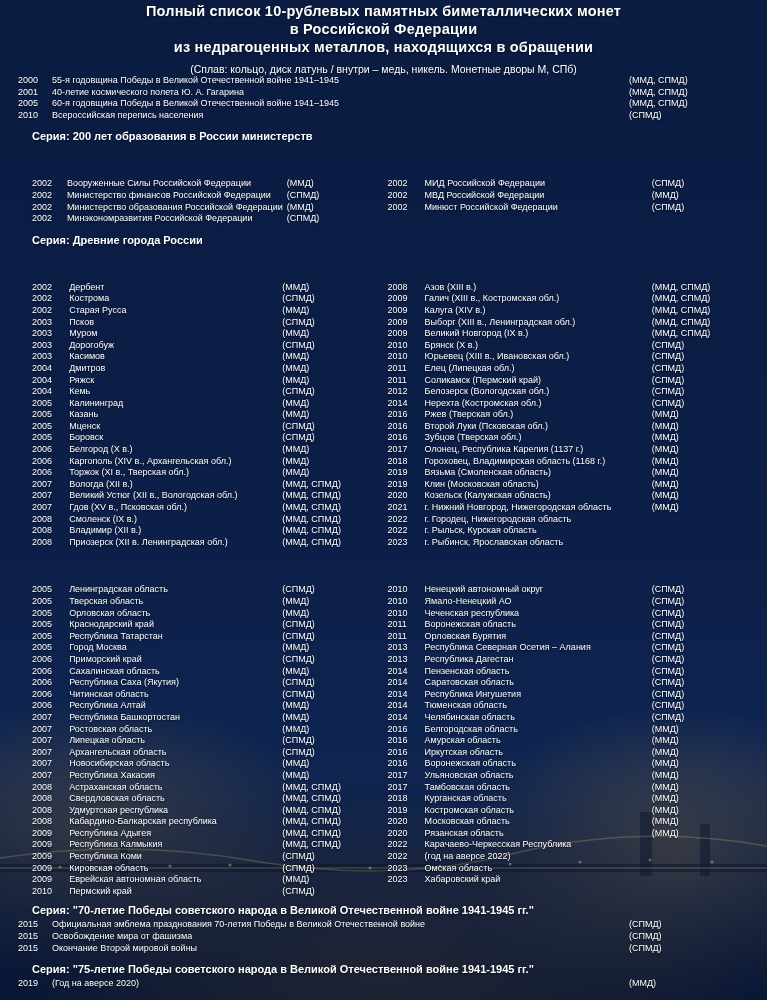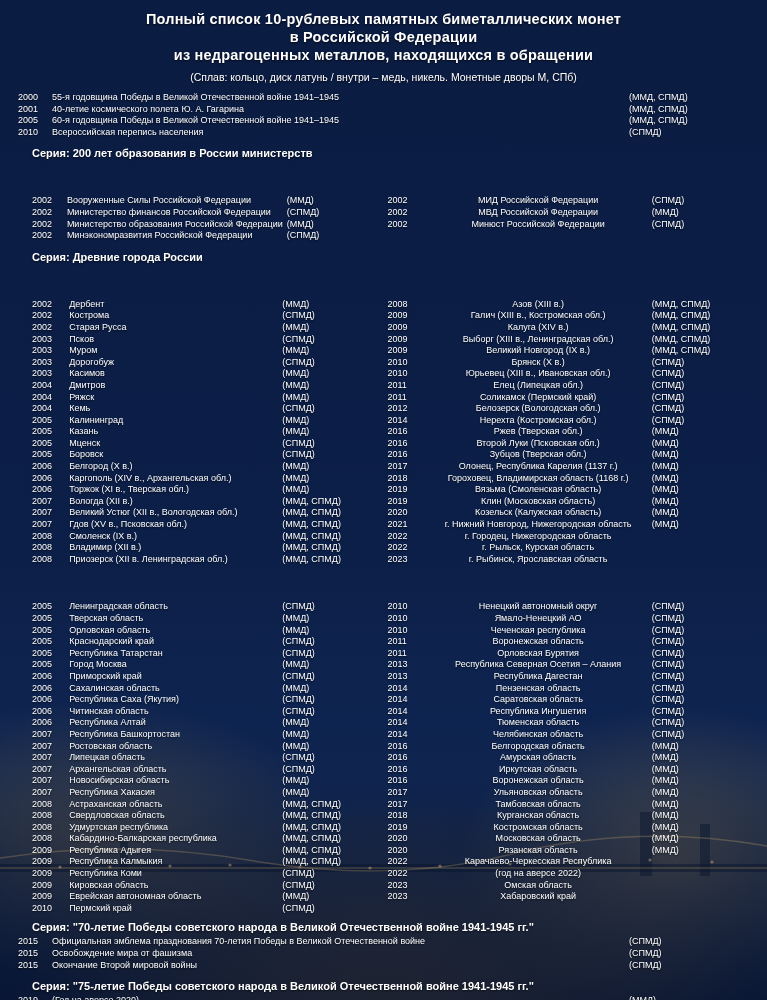--- a/index.html
+++ b/index.html
@@ -28,36 +28,35 @@
       linear-gradient(180deg, rgba(12,28,62,0.0) 0%, rgba(10,24,56,0.35) 40%, rgba(8,20,48,0.6) 100%);
   }
   
   .bridge{
     position:absolute; left:0; right:0; bottom:78px; height:150px; z-index:0; opacity:.85;
   }
   .page {
     position:relative; z-index:2;
     width:767px; height:1000px;
     box-sizing:border-box;
-    padding:10px 18px 0 18px;
+    padding:2px 18px 0 18px;
   }
 
   .title {
     text-align:center;
     font-weight:bold;
     font-size:14.5px;
     line-height:18px;
     letter-spacing:.2px;
     text-shadow:0 1px 2px rgba(0,0,0,.7);
   }
   .subtitle {
     text-align:center;
     font-size:10.5px;
     margin-top:7px;
-    margin-bottom:9px;
     text-shadow:0 1px 2px rgba(0,0,0,.7);
   }
 
   .section-head {
     font-weight:bold;
     font-size:11px;
     margin:9px 0 3px 14px;
     text-shadow:0 1px 2px rgba(0,0,0,.6);
   }
 
@@ -83,21 +82,21 @@
   .single td.yr { width:34px; }
   .single td.nm { width:auto; }
   .single td.mint { width:120px; }
 
   
   .colL td.yr { width:34px; padding-left:14px; }
   .colL td.nm { width:200px; }
   .colL td.mint { width:95px; }
 
   .colR td.yr { width:34px; padding-left:4px; }
-  .colR td.nm { width:210px;text-align:center; }
+  .colR td.nm { width:210px; }
   .colR td.mint { width:90px; text-align:left; }
 
   .sec-last { margin-top:7px; }
 </style>
 </head>
 <body>
 
 <div class="bg"></div>
 <svg class="bridge" viewBox="0 0 767 150" preserveAspectRatio="none">
   <g fill="rgba(8,20,46,0.55)">

